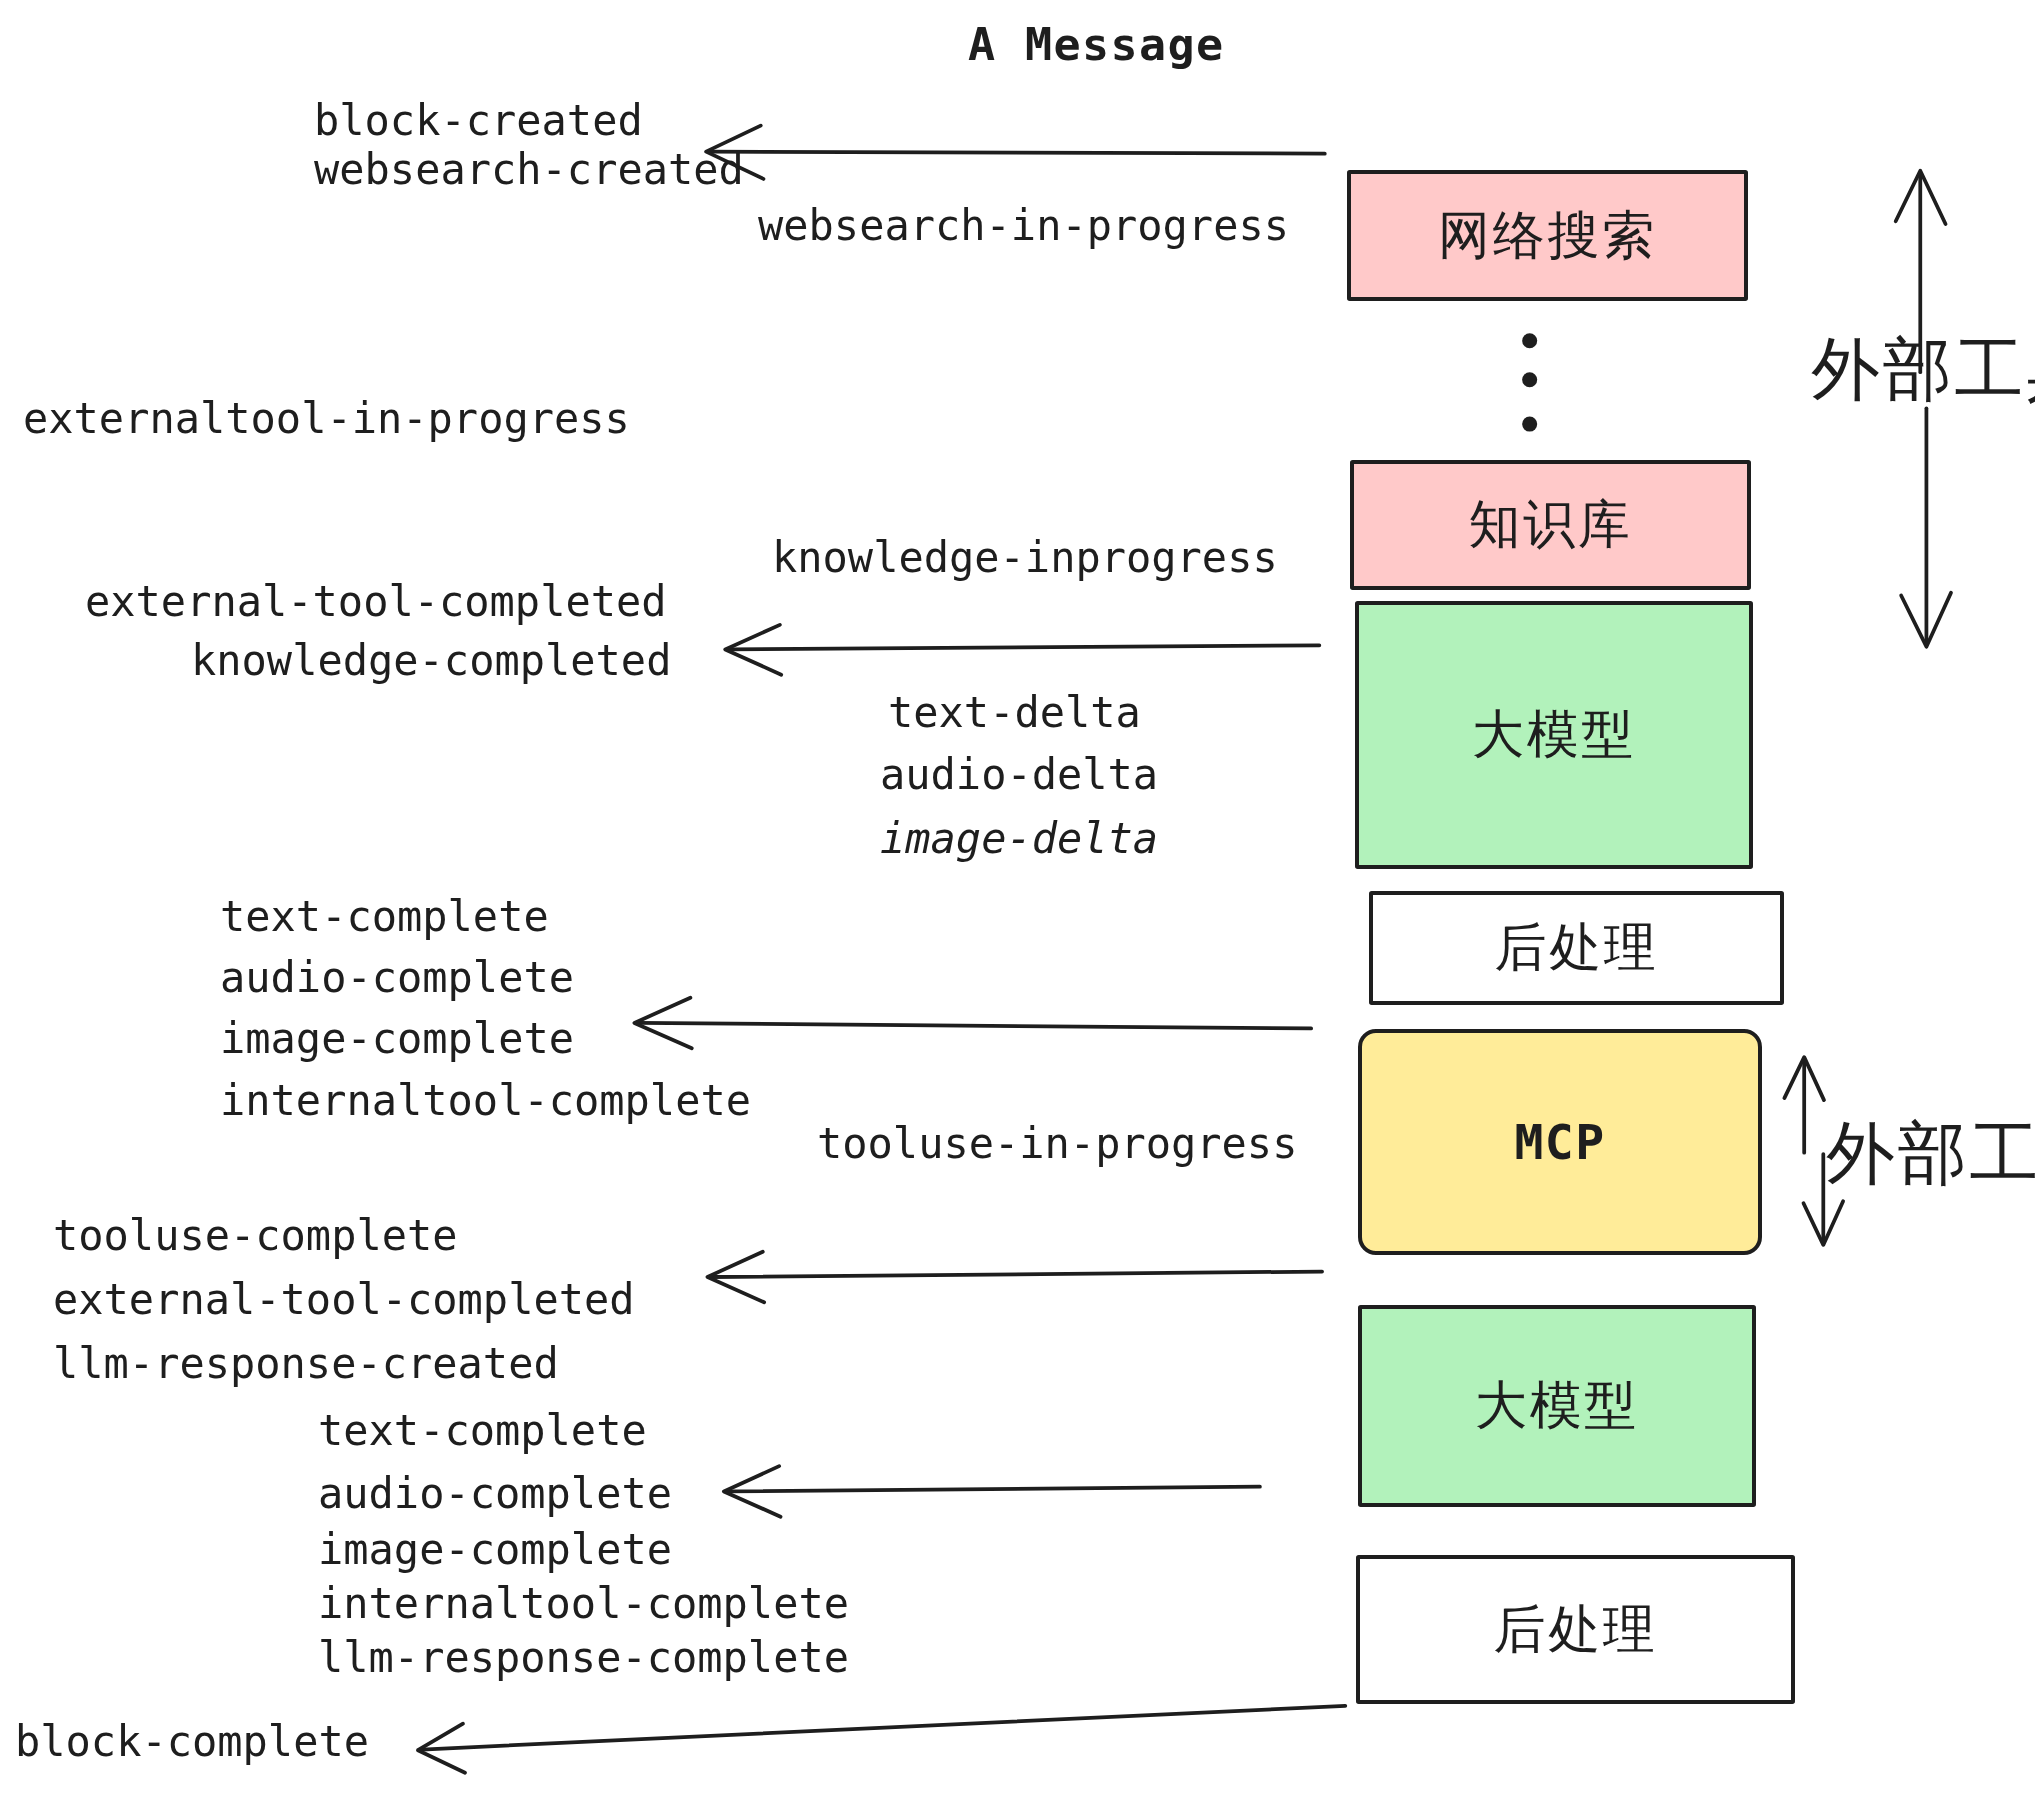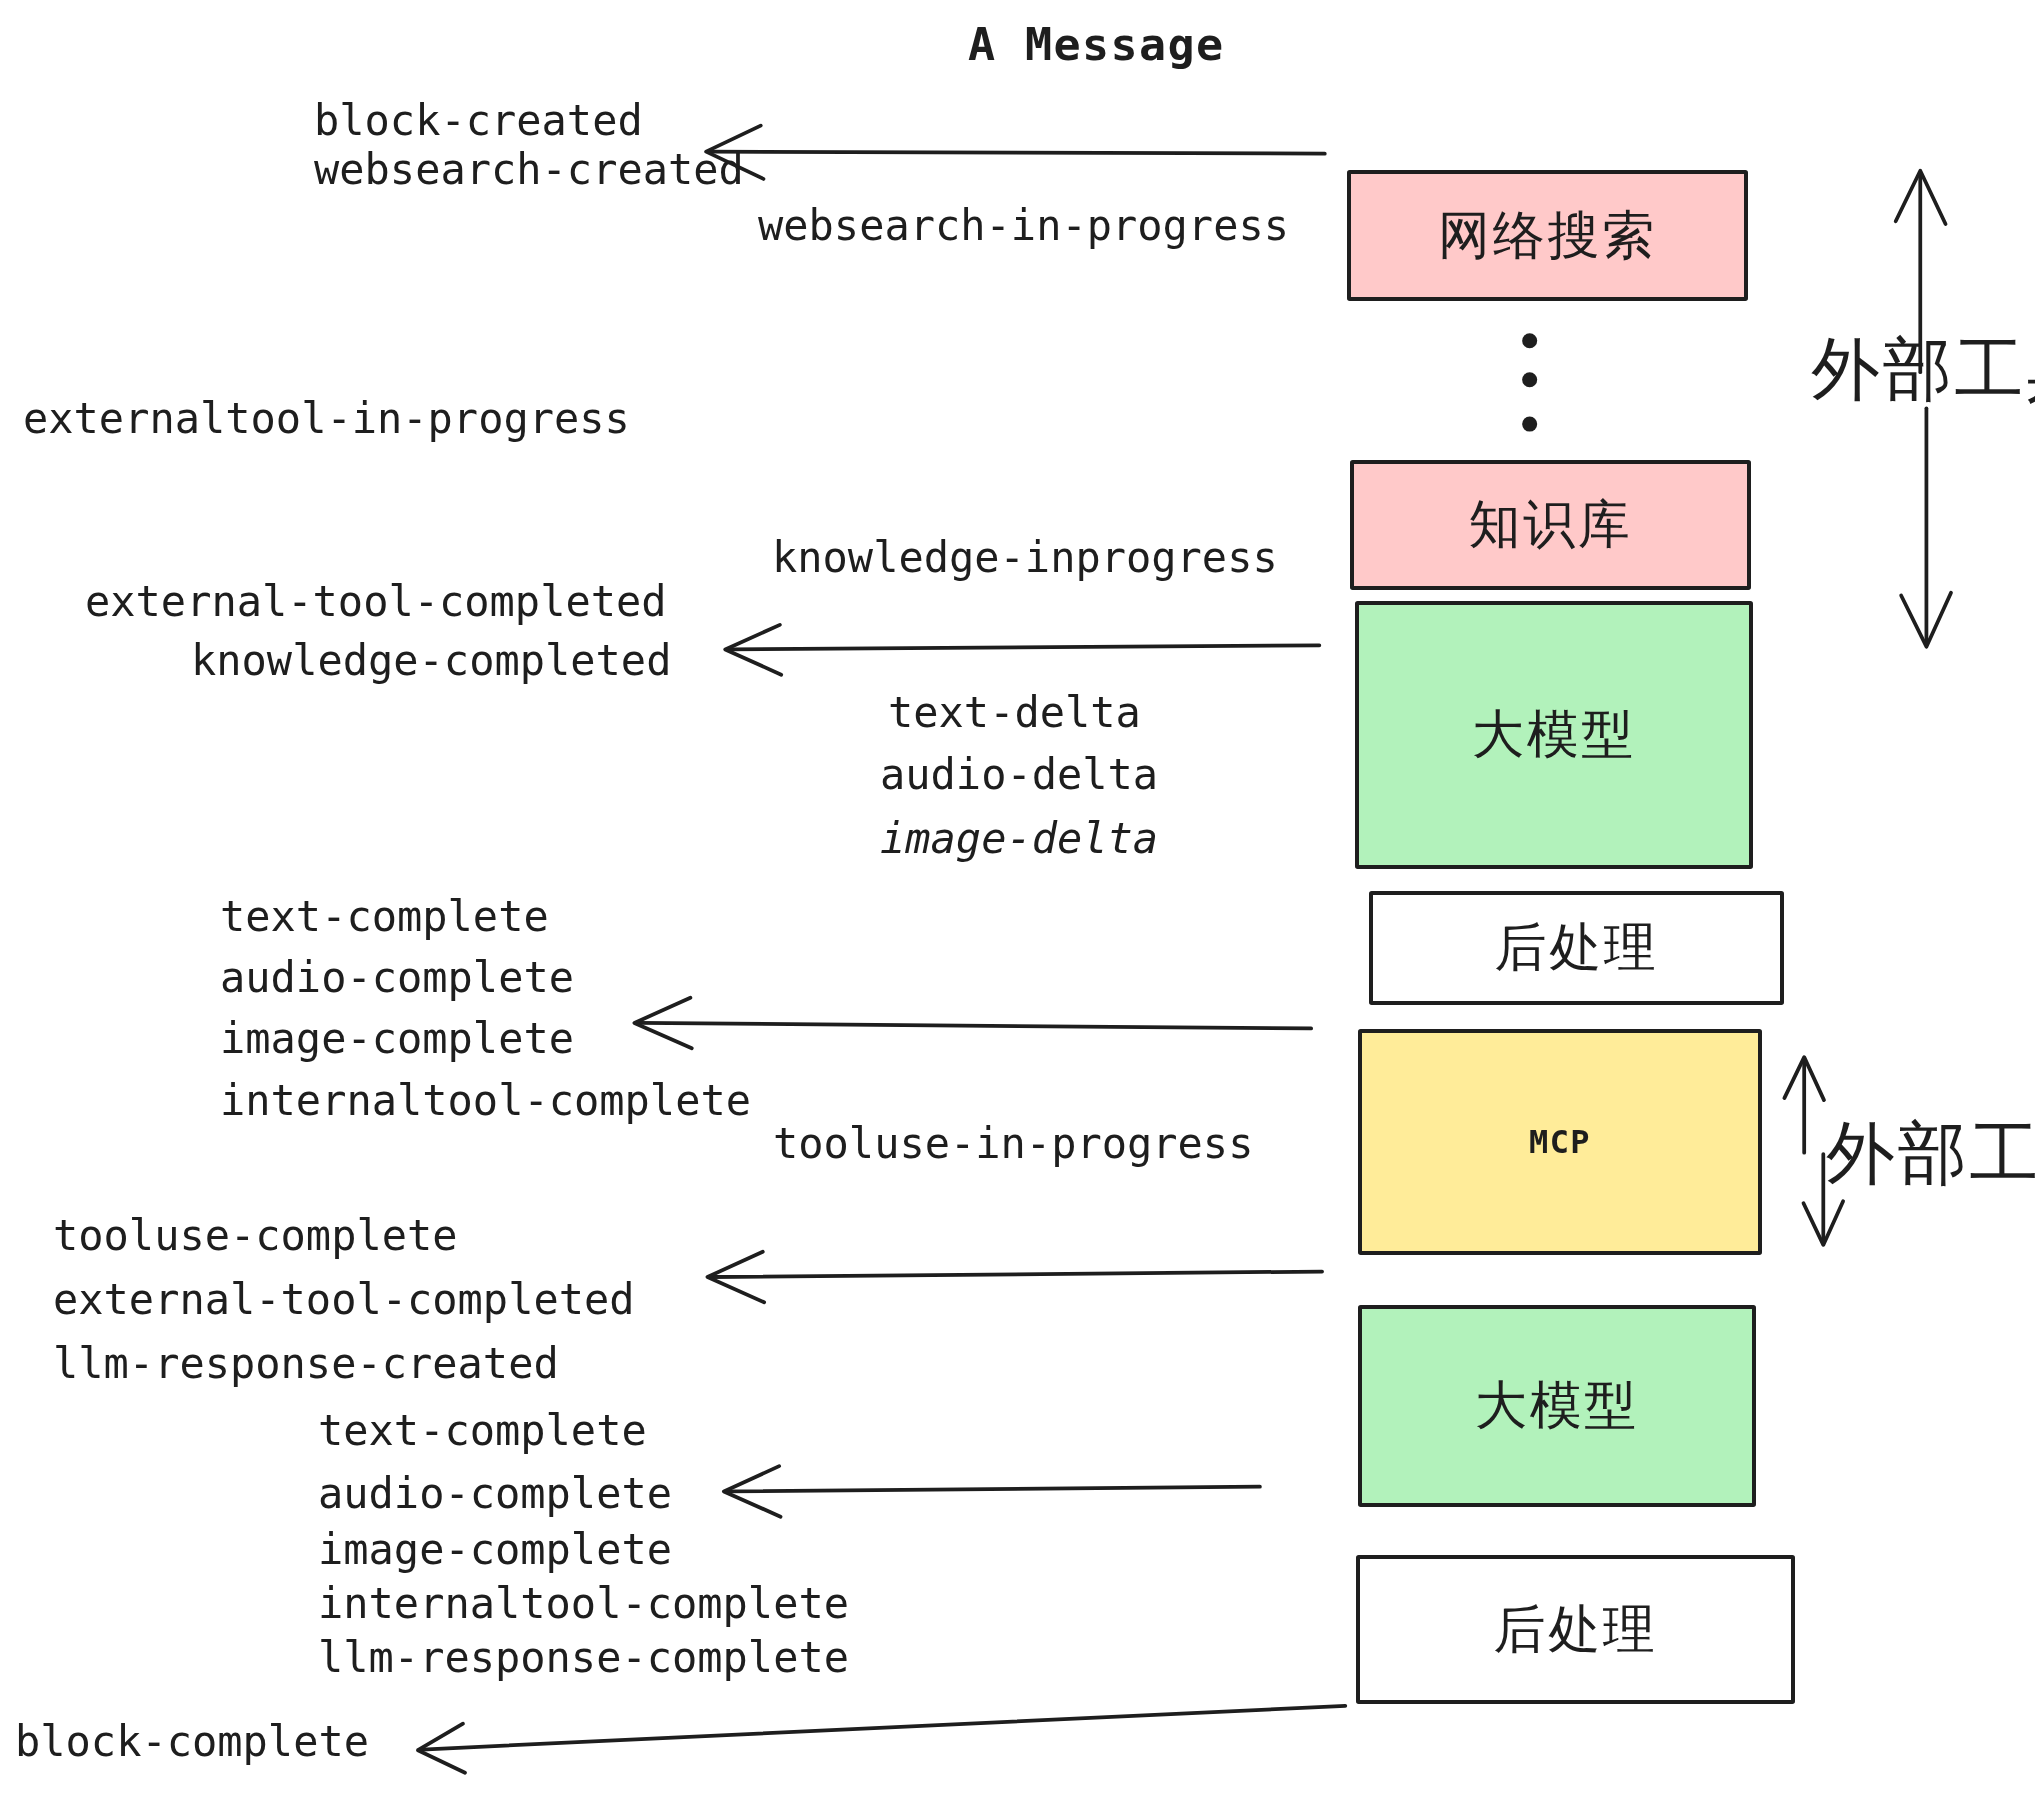--- a/index.html
+++ b/index.html
@@ -39,23 +39,24 @@
     align-items: center;
     justify-content: center;
     font-family: "DejaVu Sans", "Liberation Sans", sans-serif;
     font-size: 52px;
     letter-spacing: 2.7px;
     box-sizing: border-box;
     white-space: nowrap;
   }
   .box.mono-label {
     font-family: "DejaVu Sans Mono", monospace;
-    font-size: 32px;
+    font-size: 48px;
     letter-spacing: 1.4px;
     font-weight: 600;
+    border-radius: 18px;
   }
   .side-label {
     position: absolute;
     font-family: "DejaVu Sans", "Liberation Sans", sans-serif;
     font-size: 69px;
     letter-spacing: 2.7px;
     white-space: nowrap;
   }
   svg.overlay {
     position: absolute;
@@ -91,21 +92,21 @@
   <div class="event" style="left:772px; top:528px;">knowledge-inprogress</div>
   <div class="event" style="left:85px;  top:572px;">external-tool-completed</div>
   <div class="event" style="left:191px;  top:631px;">knowledge-completed</div>
   <div class="event" style="left:888px; top:683px;">text-delta</div>
   <div class="event" style="left:880px; top:745px;">audio-delta</div>
   <div class="event" style="left:880px; top:809px;font-style:italic;">image-delta</div>
   <div class="event" style="left:220px;  top:887px;">text-complete</div>
   <div class="event" style="left:220px;  top:948px;">audio-complete</div>
   <div class="event" style="left:220px;  top:1009px;">image-complete</div>
   <div class="event" style="left:220px;  top:1071px;">internaltool-complete</div>
-  <div class="event" style="left:773px; top:1114px;">tooluse-in-progress</div>
+  <div class="event" style="left:817px; top:1114px;">tooluse-in-progress</div>
   <div class="event" style="left:53px;   top:1206px;">tooluse-complete</div>
   <div class="event" style="left:53px;   top:1270px;">external-tool-completed</div>
   <div class="event" style="left:53px;   top:1334px;">llm-response-created</div>
   <div class="event" style="left:318px;  top:1401px;">text-complete</div>
   <div class="event" style="left:318px;  top:1464px;">audio-complete</div>
   <div class="event" style="left:318px;  top:1520px;">image-complete</div>
   <div class="event" style="left:318px;  top:1574px;">internaltool-complete</div>
   <div class="event" style="left:318px;  top:1628px;">llm-response-complete</div>
   <div class="event" style="left:15px;   top:1712px;">block-complete</div>
 

